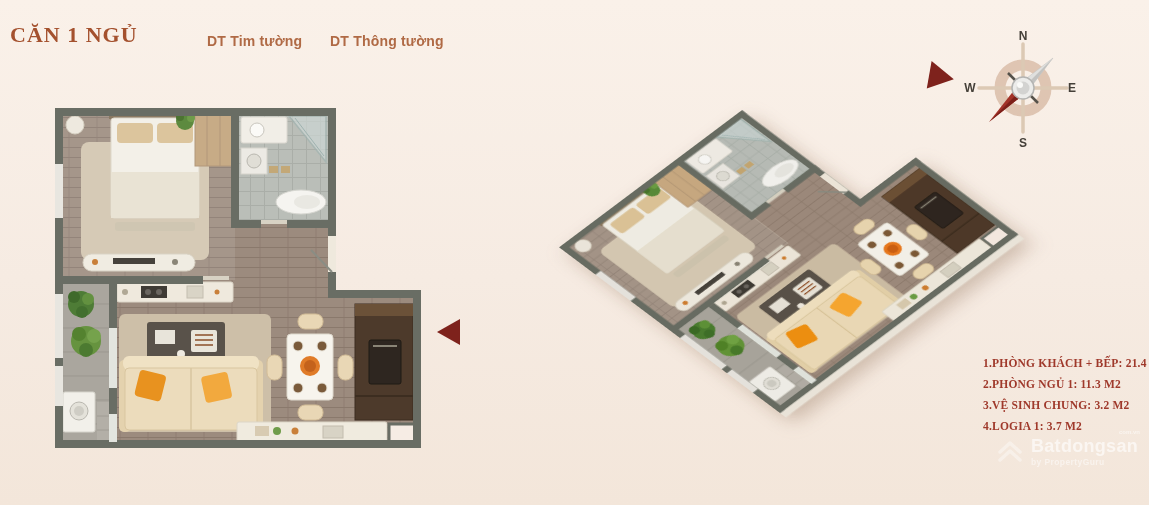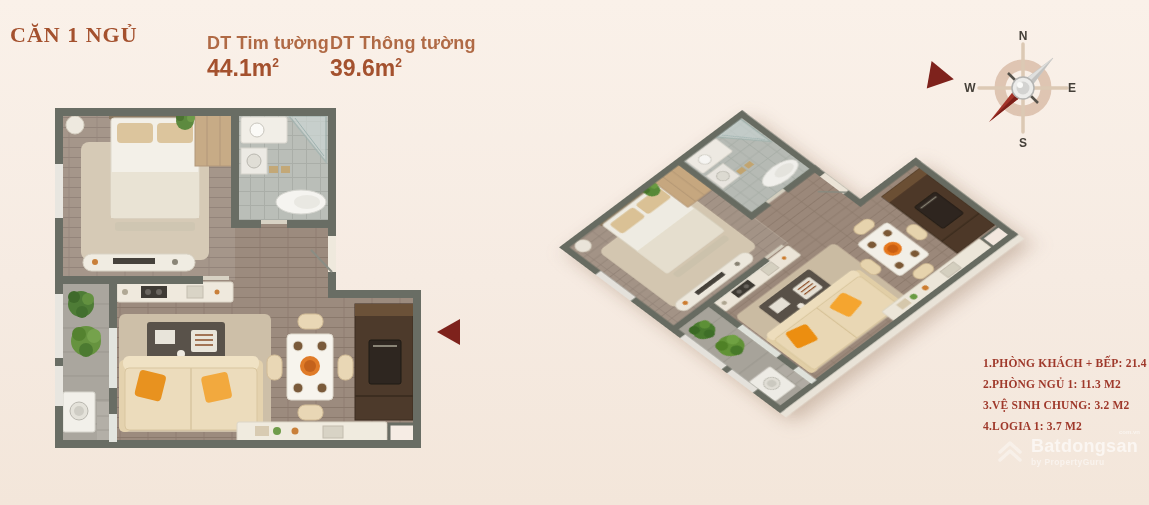--- a/index.html
+++ b/index.html
@@ -10,21 +10,21 @@
   }
   
   .page-title{
     position:absolute;left:10px;top:22px;margin:0;
     font-family:"Liberation Serif",serif;font-weight:700;font-size:22px;
     letter-spacing:1px;color:#a4512e;
   }
   .metric{position:absolute;top:33px;}
   .metric.m1{left:207px;}
   .metric.m2{left:330px;}
-  .m-label{font-size:18px;font-weight:700;color:#b06a45;letter-spacing:.2px;}
+  .m-label{font-size:14px;font-weight:700;color:#b06a45;letter-spacing:.2px;}
   .m-value{font-size:23px;font-weight:800;color:#a4512e;margin-top:1px;}
   .m-value sup{font-size:12px;}
   
   .plan2d{position:absolute;left:55px;top:108px;width:370px;height:340px;}
   .plan2d svg,.plan3d svg{display:block;width:100%;height:100%;}
   .plan3d{
     position:absolute;left:605px;top:70px;width:370px;height:340px;
     transform:scale(0.92,0.69) rotate(-45deg);
     filter:drop-shadow(0 9px 0 #e9e3d8) drop-shadow(0 12px 12px rgba(135,100,75,.35));
   }
@@ -73,25 +73,23 @@
     </pattern>
   </defs>
 </svg>
 
 <div class="stage">
 
   <h1 class="page-title">CĂN 1 NGỦ</h1>
 
   <div class="metric m1">
     <div class="m-label">DT Tim tường</div>
-    <div class="m-value"><span>44.1m</span><sup>2</sup></div>
   </div>
   <div class="metric m2">
     <div class="m-label">DT Thông tường</div>
-    <div class="m-value"><span>39.6m</span><sup>2</sup></div>
   </div>
 
   <div class="plan2d">
     <svg class="plan-svg" viewBox="0 0 370 340" xmlns="http://www.w3.org/2000/svg">
 
       <rect x="4" y="4" width="176" height="168" fill="url(#pw)"></rect>
       <rect x="180" y="4" width="93" height="112" fill="url(#pt)"></rect>
       <polygon points="58,172 180,172 180,116 273,116 273,186 362,186 362,336 58,336" fill="url(#pw2)"></polygon>
       <rect x="4" y="172" width="54" height="164" fill="#aaa69e"></rect>
       <path d="M4,196h54 M4,220h54 M4,244h54 M4,268h54 M4,292h54 M4,316h54" stroke="#9b978f" stroke-width="1"></path>

